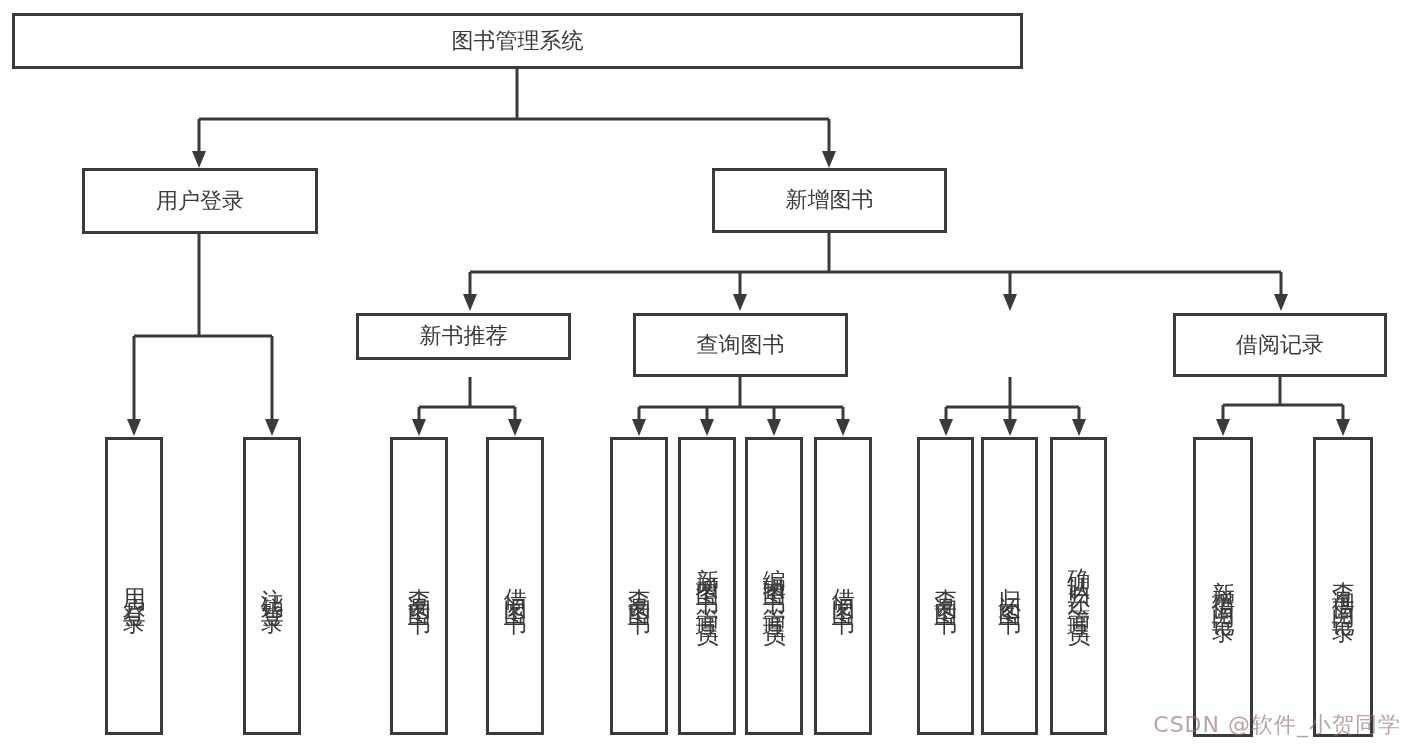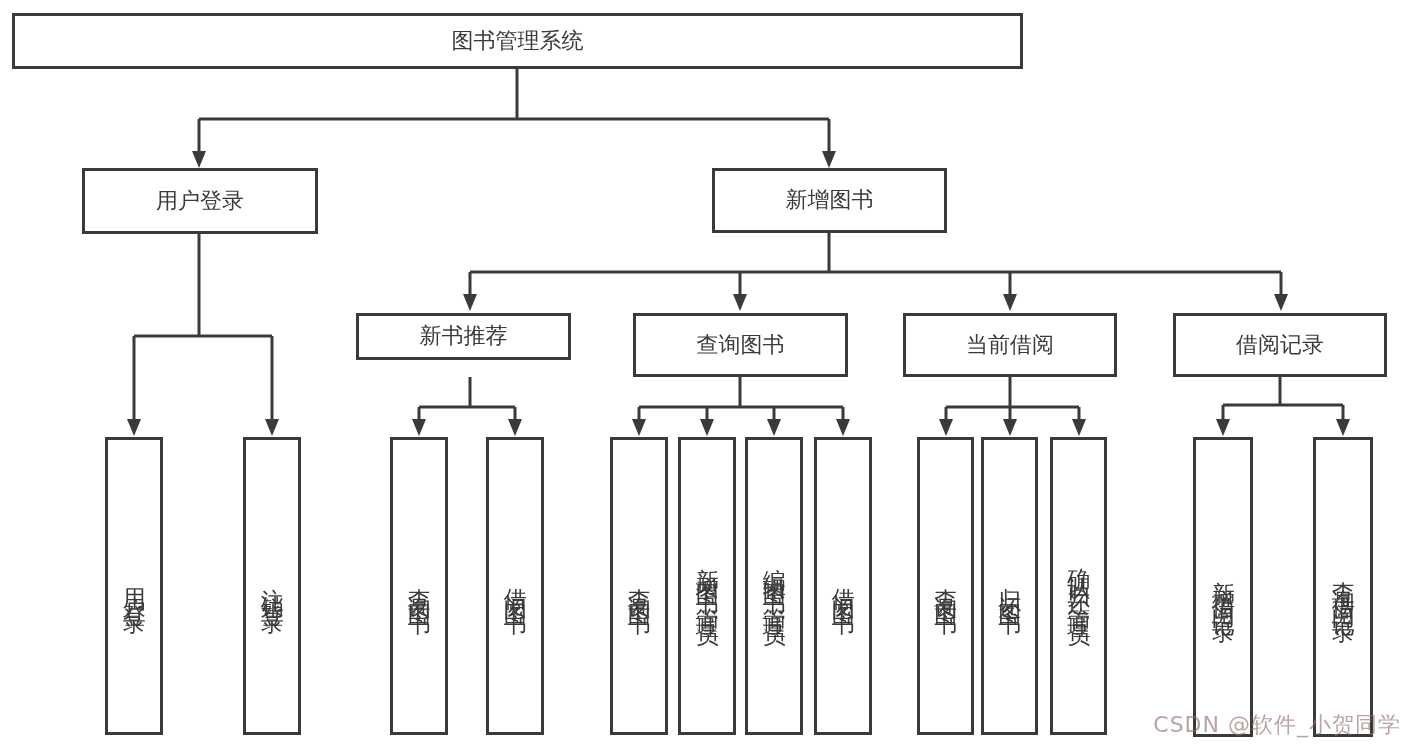--- a/index.html
+++ b/index.html
@@ -91,21 +91,20 @@
     </g>
   </svg>
 
   <div class="box" style="left:12px; top:13px; width:1011px; height:56px;">图书管理系统</div>
 
   <div class="box" style="left:82px; top:168px; width:236px; height:66px;">用户登录</div>
   <div class="box" style="left:712px; top:168px; width:235px; height:65px;">新增图书</div>
 
   <div class="box" style="left:356px; top:313px; width:215px; height:47px;">新书推荐</div>
   <div class="box" style="left:633px; top:313px; width:215px; height:64px;">查询图书</div>
-  <div class="box" style="left:903px; top:313px; width:214px; height:64px;">当前借阅</div>
   <div class="box" style="left:1173px; top:313px; width:214px; height:64px;">借阅记录</div>
 
   <div class="box vbox" style="left:105px; top:437px; width:58px; height:298px;">用户登录</div>
   <div class="box vbox" style="left:243px; top:437px; width:58px; height:298px;">注销登录</div>
 
   <div class="box vbox" style="left:390px; top:437px; width:58px; height:298px;">查询图书</div>
   <div class="box vbox" style="left:486px; top:437px; width:58px; height:298px;">借阅图书</div>
 
   <div class="box vbox" style="left:610px; top:437px; width:58px; height:298px;">查询图书</div>
   <div class="box vbox" style="left:678px; top:437px; width:58px; height:298px;">新增图书（管理员）</div>

